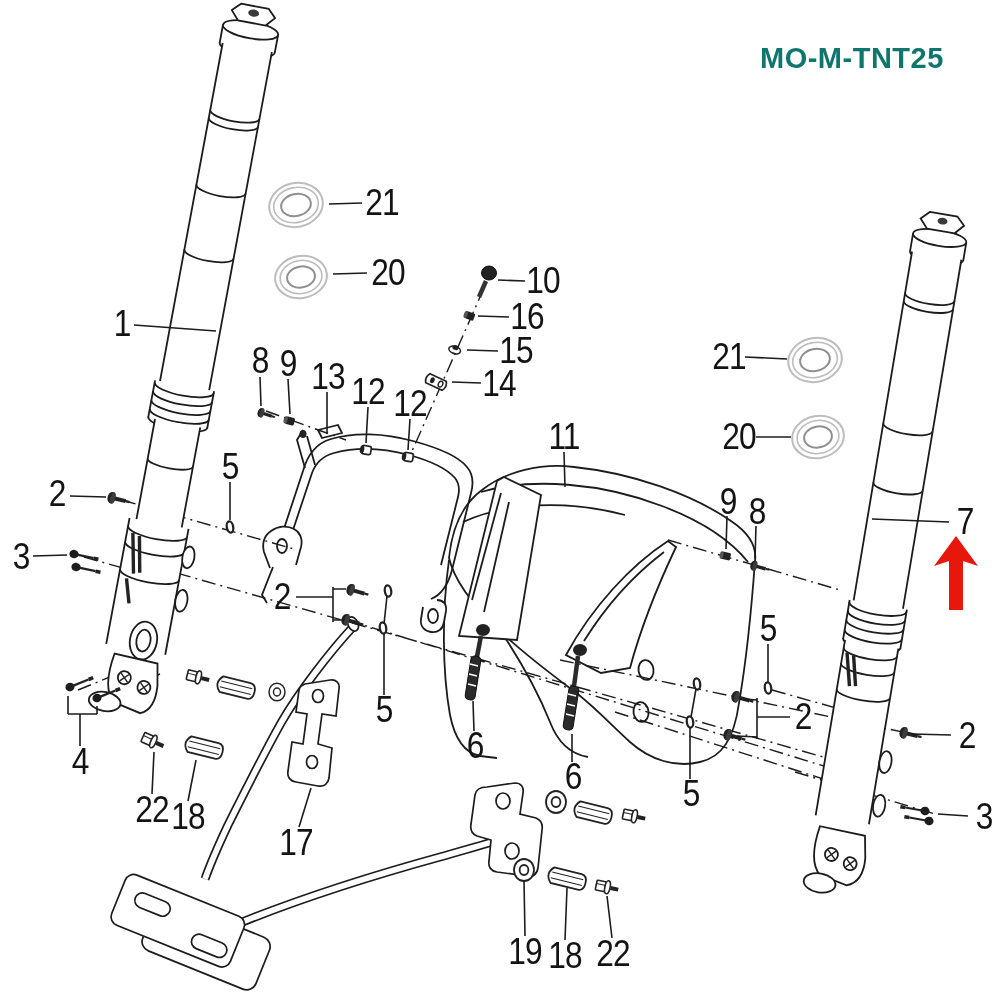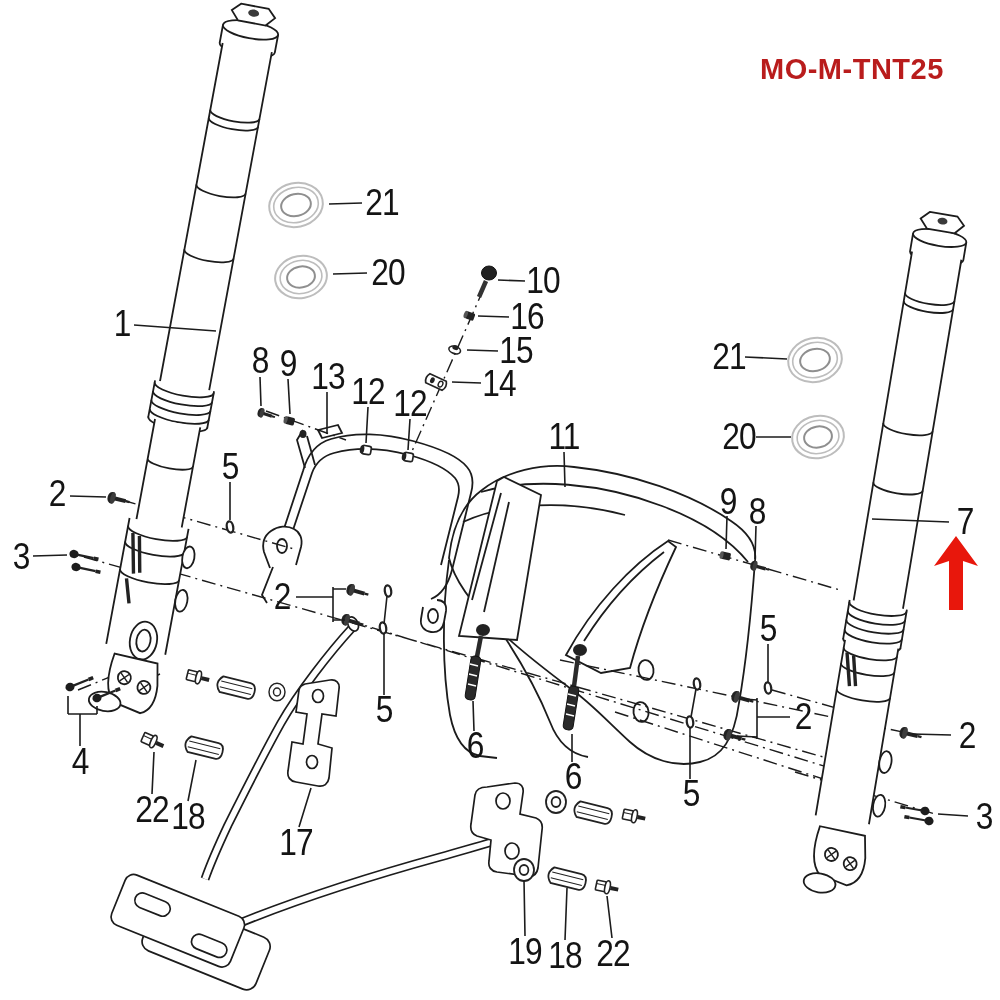--- a/index.html
+++ b/index.html
@@ -277,21 +277,21 @@
 
   <g>
     <path d="M134,325 L216,331 M329,204 L362,203 M333,274 L367,273 M498,280 L525,281 M478,316 L509,317 M467,350 L498,351 M452,382 L481,383 M260,377 L261,406 M288,379 L290,414 M327,392 L327,434 M368,407 L366,443 M410,419 L408,450 M564,452 L565,487 M745,357 L787,359 M756,437 L791,437 M727,516 L726,549 M756,526 L755,559 M949,522 L872,519 M230,482 L230,520 M70,496 L106,497 M33,556 L67,555 M296,597 L333,597 M333,587 L333,622 M333,589 L346,589 M333,620 L345,620 M384,695 L384,634 M387,596 L384,624 M474,731 L473,701 M572,762 L572,734 M690,779 L690,727 M696,689 L691,717 M790,717 L757,717 M757,698 L757,739 M757,700 L744,699 M757,737 L737,736 M951,735 L912,734 M968,816 L938,814 M768,644 L768,682 M68,696 L68,714 M97,706 L97,714 M68,714 L97,714 M80,714 L80,746 M152,794 L154,752 M188,801 L196,760 M299,827 L311,788 M525,936 L524,880 M565,940 L567,888 M612,938 L607,896" stroke="#1c1c1c" stroke-width="1.6" fill="none"></path>
   </g>
 
   <g>
     <polygon points="956,536 978,566 963,561 963,610 949,610 949,561 934,566" fill="#e8170c"></polygon>
   </g>
 </svg>
 
-<div class="code-title" style="color:#b91c1c;margin-top:11px;">MO-M-TNT25</div>
+<div class="code-title" style="color:#0f766e;">MO-M-TNT25</div>
 
 <div style="position:absolute;left:0;top:0;width:1000px;height:1000px;">
       <div class="callout" style="left: 122px; top: 324px;">1</div>
       <div class="callout" style="left: 382px; top: 203px;">21</div>
       <div class="callout" style="left: 388px; top: 273px;">20</div>
       <div class="callout" style="left: 543px; top: 281px;">10</div>
       <div class="callout" style="left: 527px; top: 317px;">16</div>
       <div class="callout" style="left: 516px; top: 351px;">15</div>
       <div class="callout" style="left: 499px; top: 384px;">14</div>
       <div class="callout" style="left: 260px; top: 361px;">8</div>

